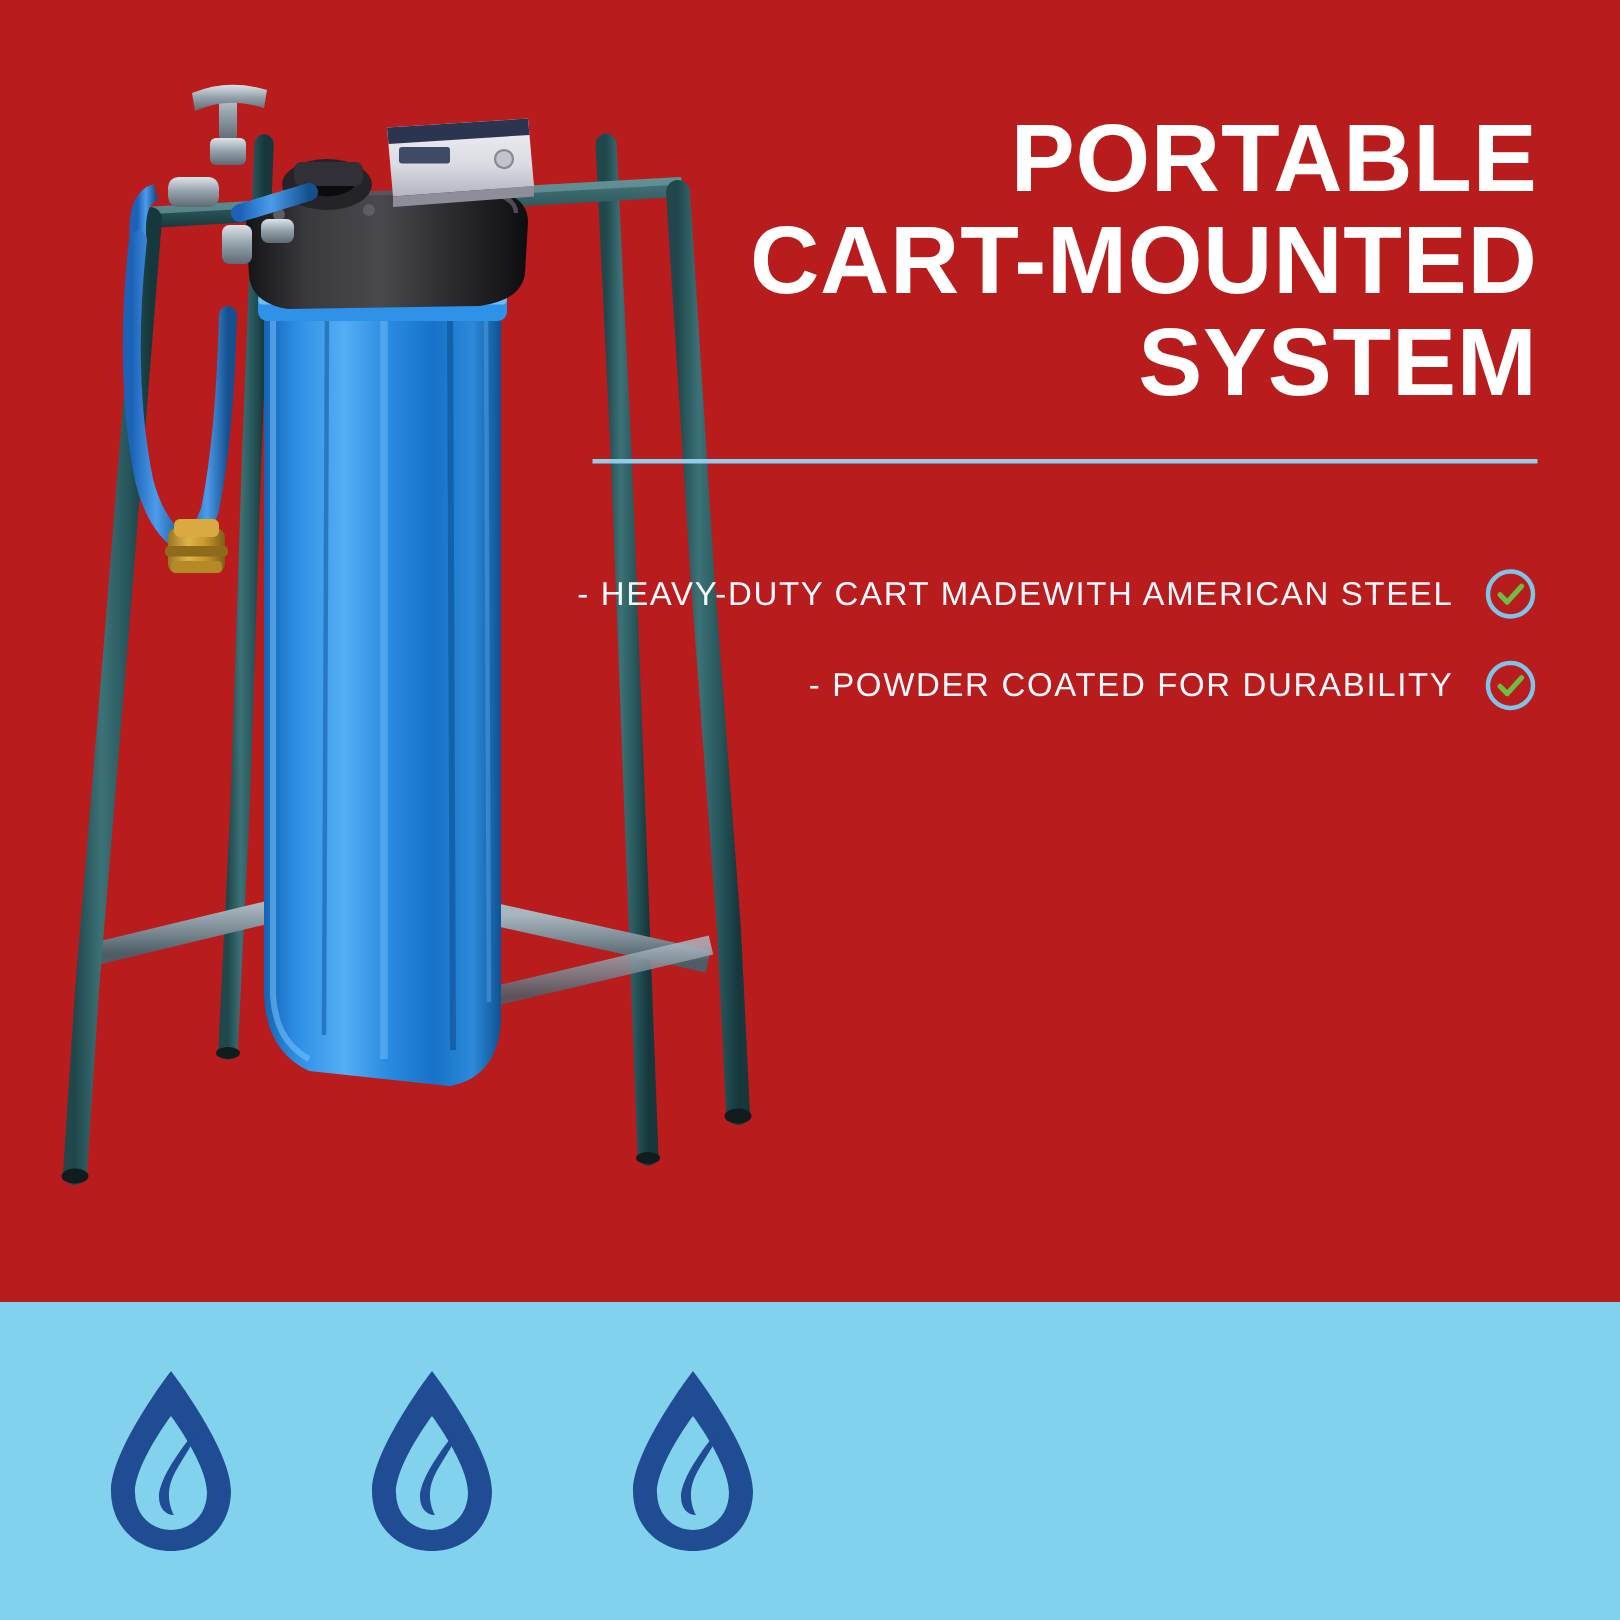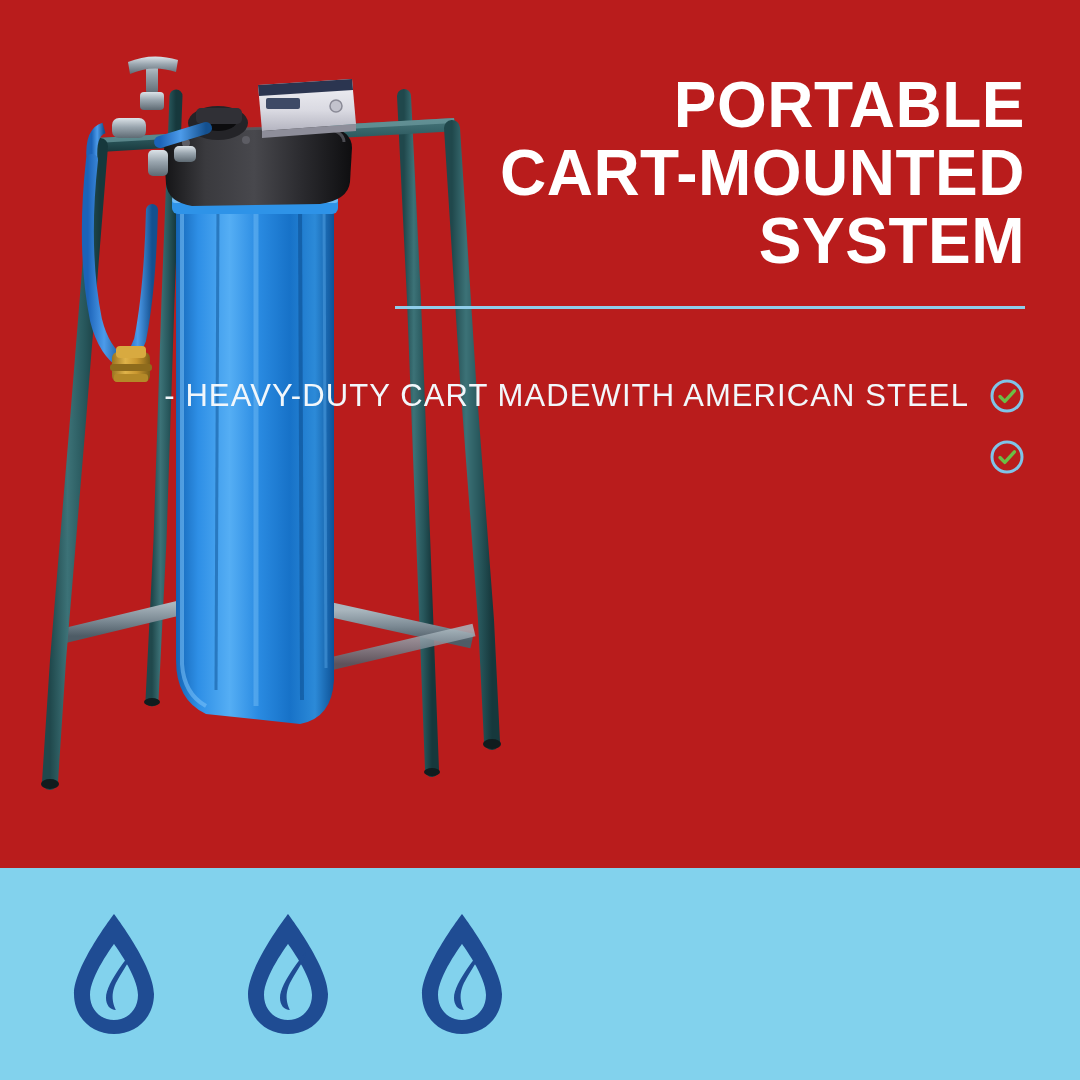--- a/index.html
+++ b/index.html
@@ -52,21 +52,21 @@
     display:flex; flex-direction:column;
     gap:25px;
   }
   .feature-row {
     display:flex; align-items:center;
     justify-content:flex-end;
     gap:20px;
   }
   .feature-text {
     color:#F2F7FB;
-    font-size:31px;
+    font-size:22px;
     letter-spacing:1.1px;
     white-space:nowrap;
     text-align:center;
   }
   .check-badge { width:36px; height:36px; flex:0 0 36px; display:block; }
 
   
   .product { position:absolute; left:0; top:0; width:520px; height:868px; }
   .product svg { display:block; }
 </style>
@@ -230,20 +230,21 @@
     <div class="feature-row">
       <span class="feature-text">- HEAVY-DUTY CART MADEWITH AMERICAN STEEL</span>
       <svg class="check-badge" viewBox="0 0 36 36">
         <circle cx="18" cy="18" r="15" fill="none" stroke="#7FC4E8" stroke-width="3"></circle>
         <path d="M11 18.5 L15.8 23.4 L25.4 12.8" fill="none" stroke="#6CBE45" stroke-width="3.4" stroke-linecap="round" stroke-linejoin="round"></path>
       </svg>
     </div>
 
 
     <div class="feature-row">
+      <span class="feature-text">- POWDER COATED FOR DURABILITY</span>
       <svg class="check-badge" viewBox="0 0 36 36">
         <circle cx="18" cy="18" r="15" fill="none" stroke="#7FC4E8" stroke-width="3"></circle>
         <path d="M11 18.5 L15.8 23.4 L25.4 12.8" fill="none" stroke="#6CBE45" stroke-width="3.4" stroke-linecap="round" stroke-linejoin="round"></path>
       </svg>
     </div>
 
 
   </div>
 
   <div class="footer-band"></div>

